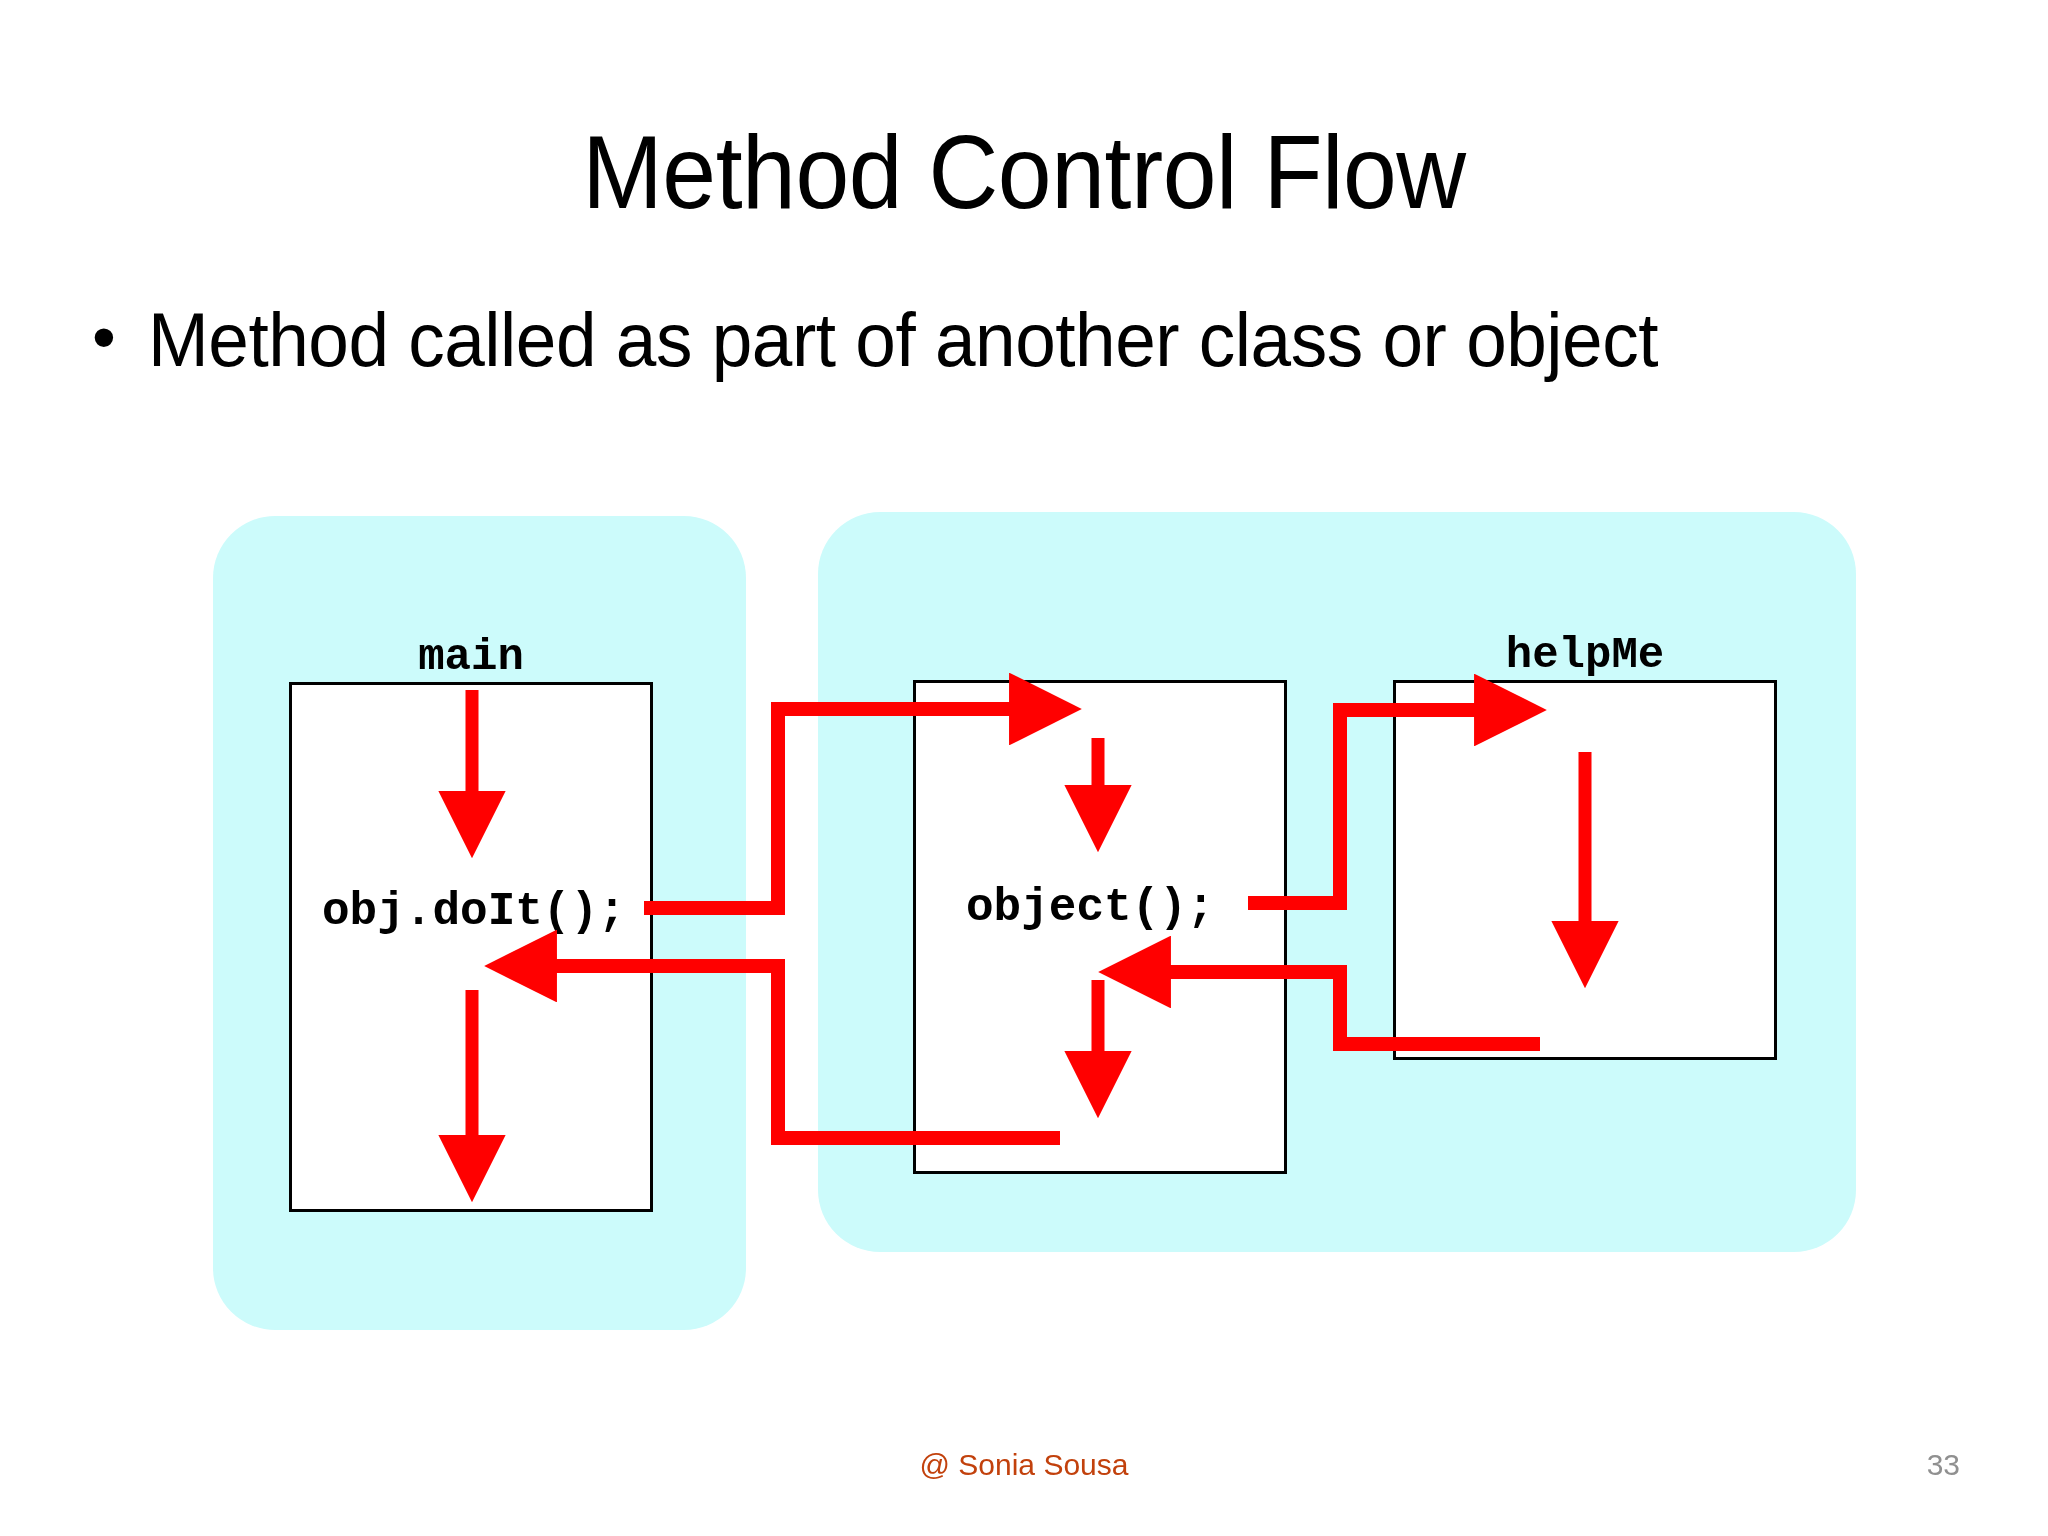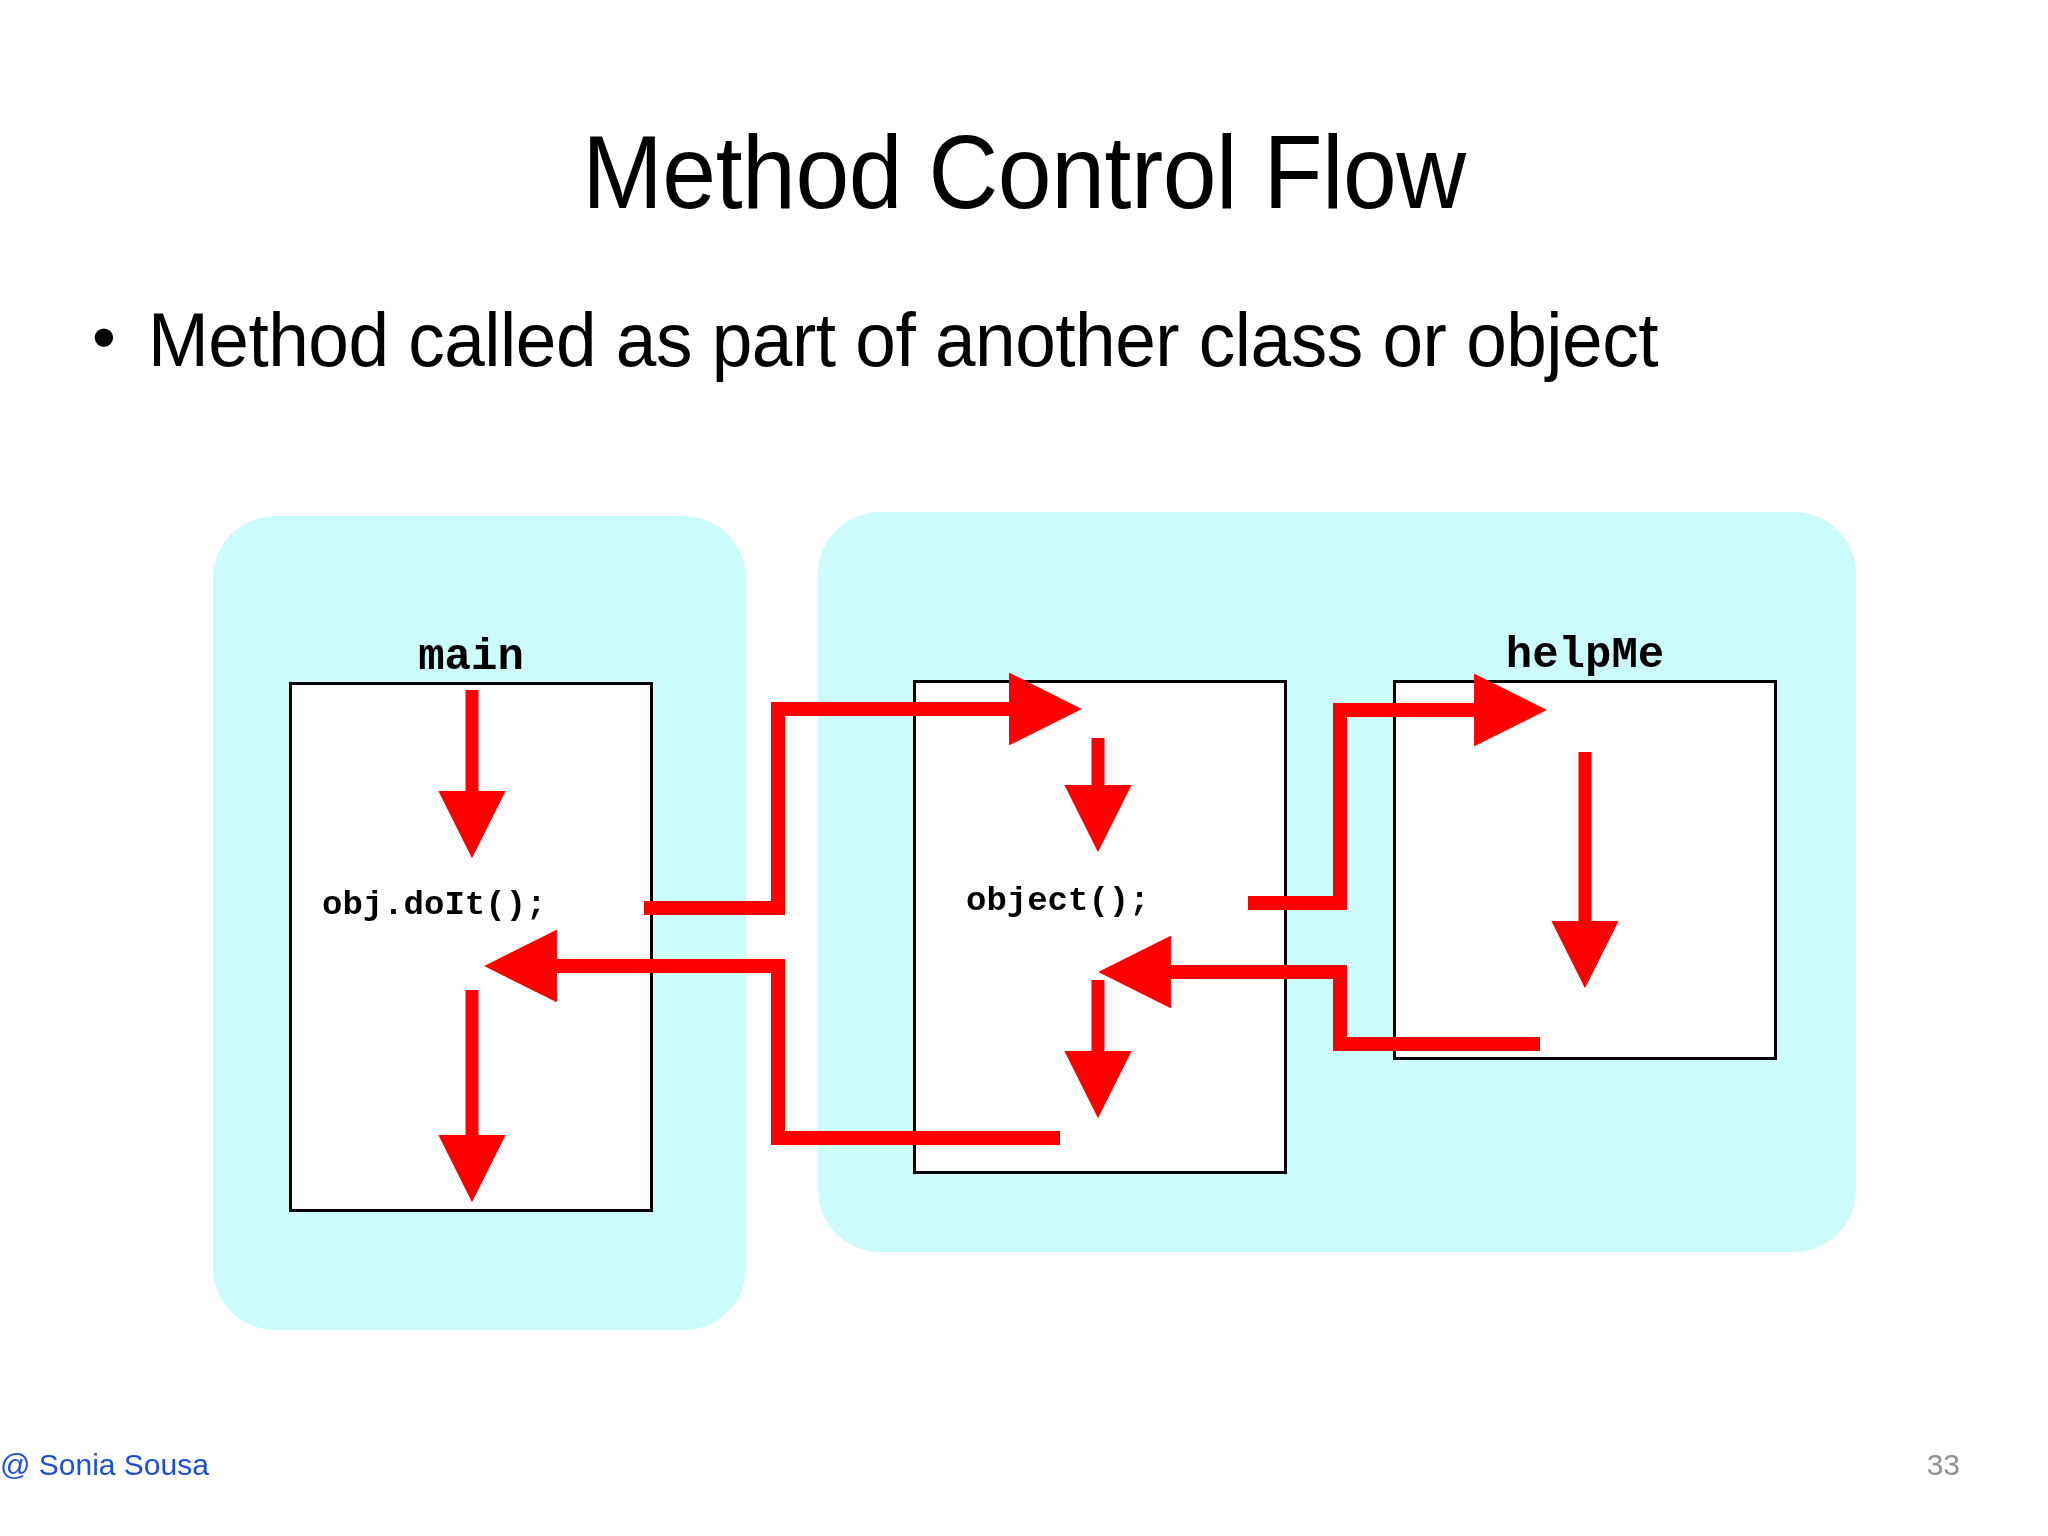--- a/index.html
+++ b/index.html
@@ -116,38 +116,38 @@
     margin-top: 12px;
   }
   #label-main   { left: 289px;  top: 620px; width: 364px; }
   #label-doit   { left: 913px;  top: 618px; width: 374px; }
   #label-helpme { left: 1393px; top: 618px; width: 384px; }
 
   
   .code-label {
     position: absolute;
     font-family: "Liberation Mono", "DejaVu Sans Mono", monospace;
-    font-size: 34px;
+    font-size: 46px;
     font-weight: 700;
     color: #000000;
     white-space: nowrap;
   }
   #code-doit   { left: 322px; top: 886px; }
   #code-helpme { left: 966px; top: 882px; }
 
   
   #footer-author {
     position: absolute;
     left: 0;
     top: 1448px;
     width: 2048px;
-    text-align: left;
+    text-align: center;
     font-family: "Liberation Sans", sans-serif;
     font-size: 30px;
-    color: #1d4ed8;
+    color: #c2410c;
   }
   #footer-page {
     position: absolute;
     left: 1840px;
     top: 1448px;
     width: 120px;
     text-align: right;
     font-family: "Liberation Sans", sans-serif;
     font-size: 30px;
     color: #909090;

